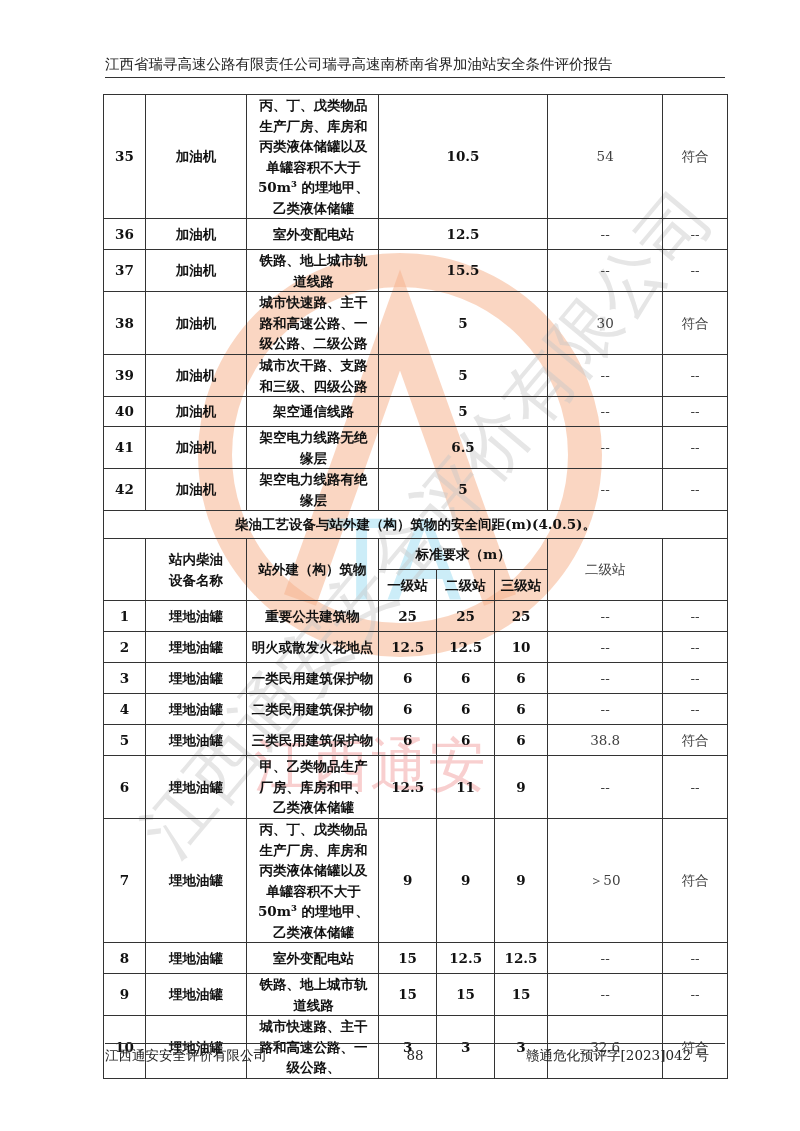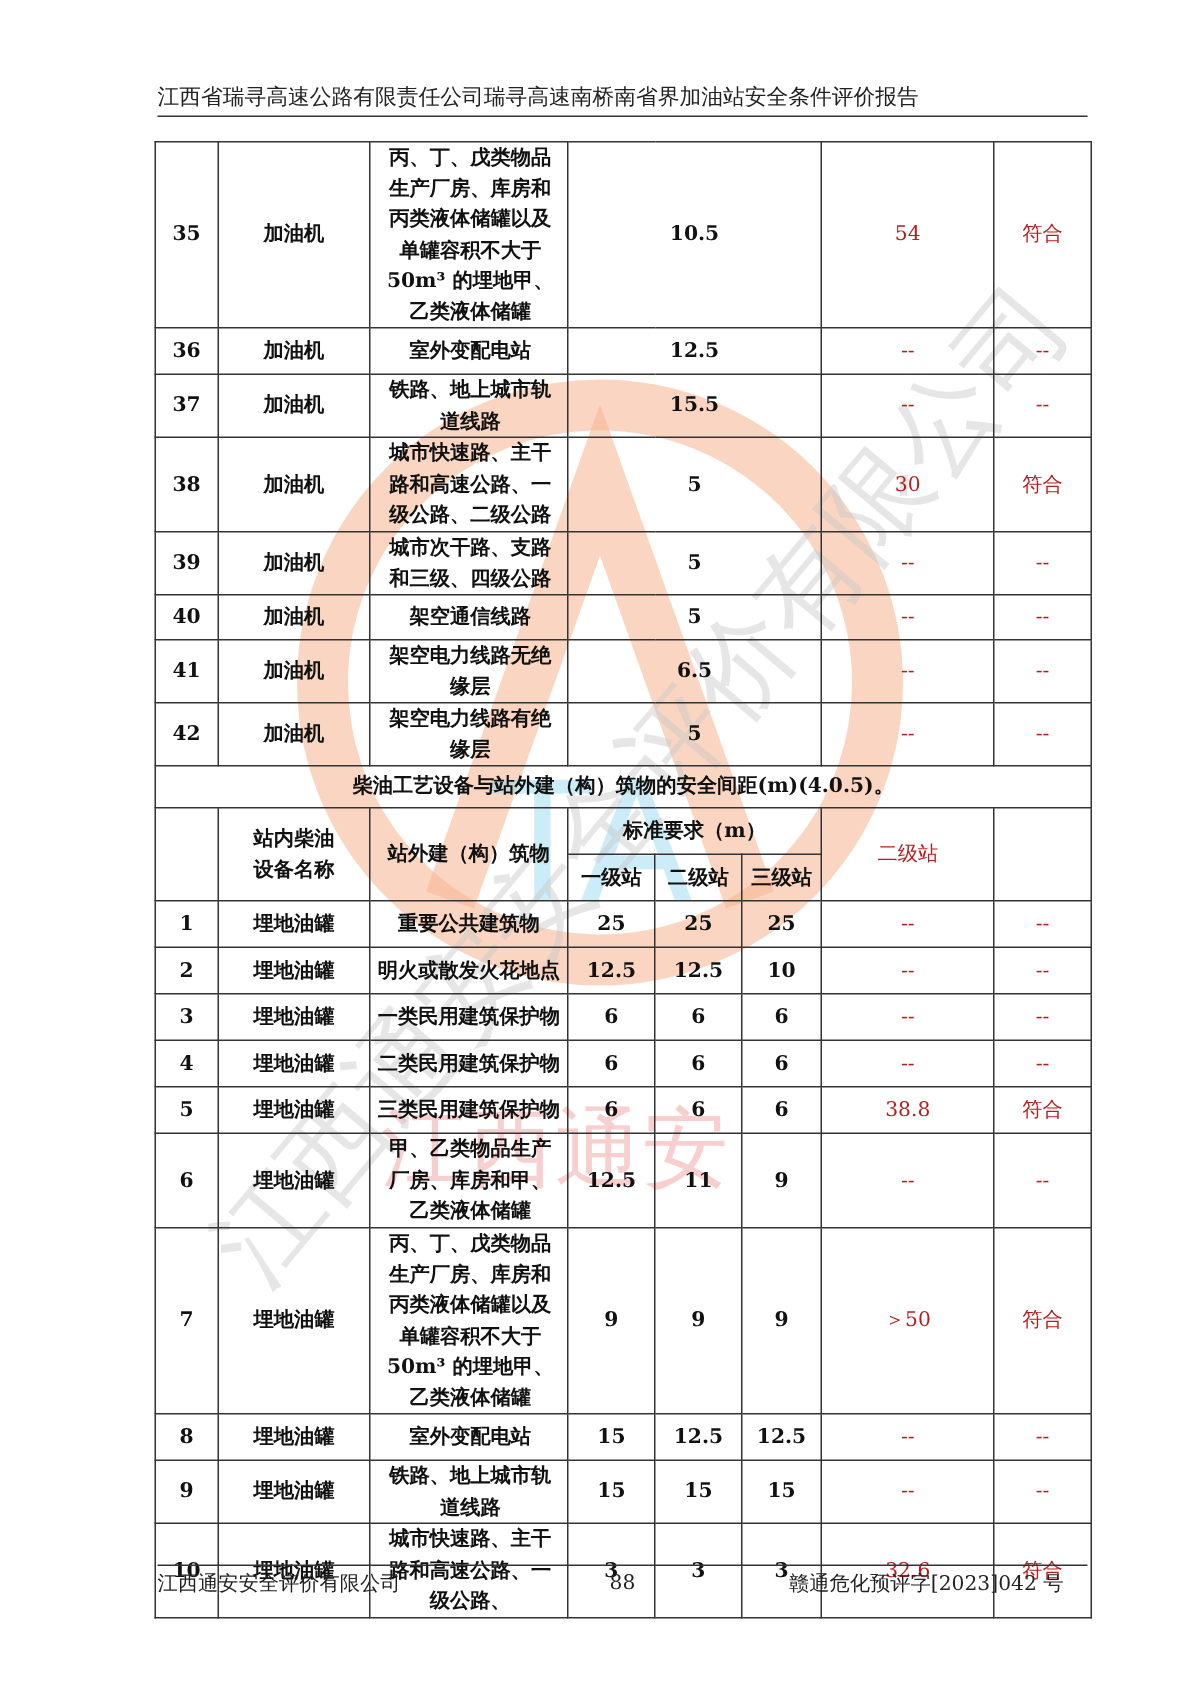--- a/index.html
+++ b/index.html
@@ -11,21 +11,21 @@
   .footer-rule { position: absolute; left: 105px; top: 1043px; width: 620px; height: 0; border-top: 1.3px solid #333; }
   .page-footer { position: absolute; left: 105px; top: 1047px; width: 620px; height: 20px; font-size: 13.5px; color: #222; }
   .footer-left { position: absolute; left: 0; top: 0; }
   .footer-center { position: absolute; left: 0; width: 620px; text-align: center; top: 0; }
   .footer-right { position: absolute; right: 16px; top: 0; }
 
   table.main { position: absolute; left: 103px; top: 94px; width: 625px; border-collapse: collapse; table-layout: fixed;
          font-size: 13.5px; font-weight: bold; }
   table.main td { border: 1px solid #333; padding: 0 4px; text-align: center; vertical-align: middle; line-height: 20.5px; }
   td.desc { text-align: center; padding-left: 6px !important; }
-  td.light { font-weight: normal; color: #b91c1c; }
+  td.light { font-weight: normal; color: #404040; }
   td.section { font-weight: bold; text-align: center; }
   .watermark { position: absolute; pointer-events: none; }
 </style>
 </head>
 <body>
 
 <svg class="watermark" width="800" height="1131" style="left:0;top:0;">
   <circle cx="400" cy="455" r="185" fill="none" stroke="#f6b48f" stroke-width="34" opacity="0.55"></circle>
   <path d="M300 600 L400 320 L500 600" fill="none" stroke="#f6b48f" stroke-width="34" opacity="0.55"></path>
   <text x="395" y="600" font-size="110" fill="#8fd8f0" opacity="0.45" font-family="DejaVu Sans, sans-serif" text-anchor="middle">TA</text>

